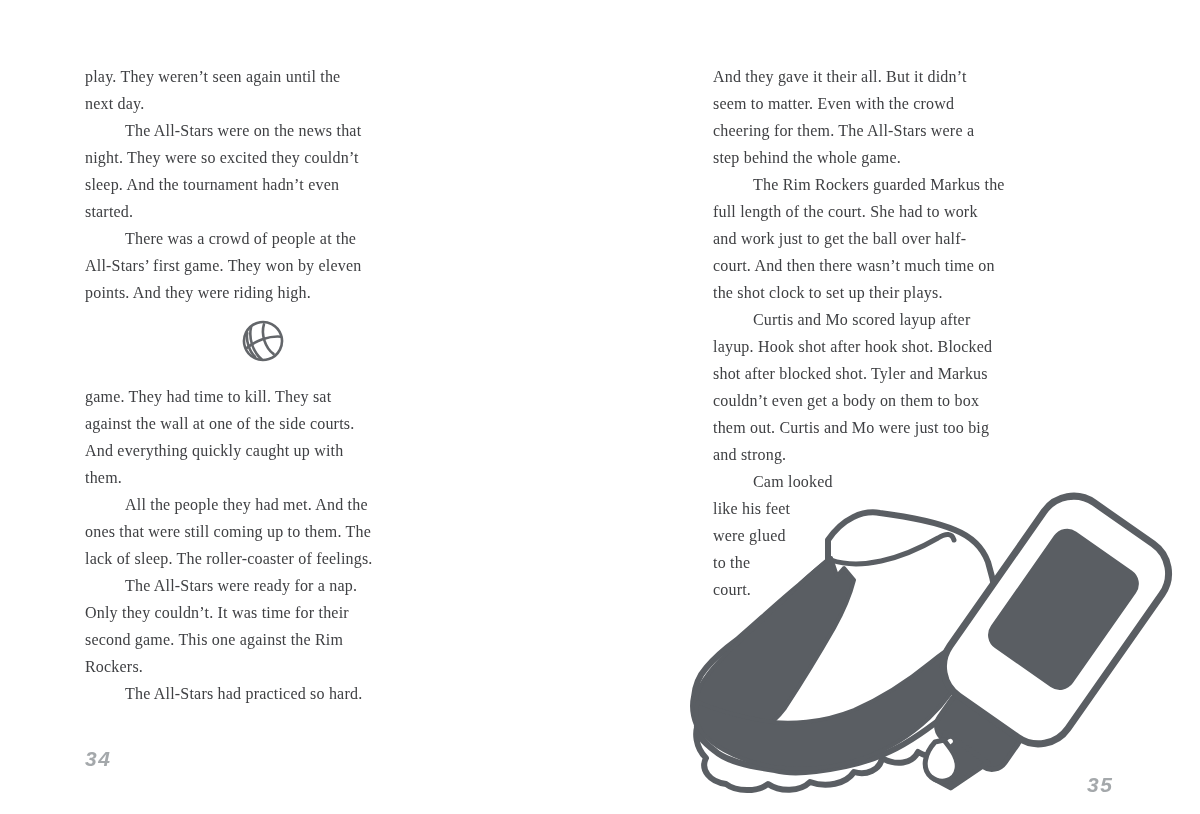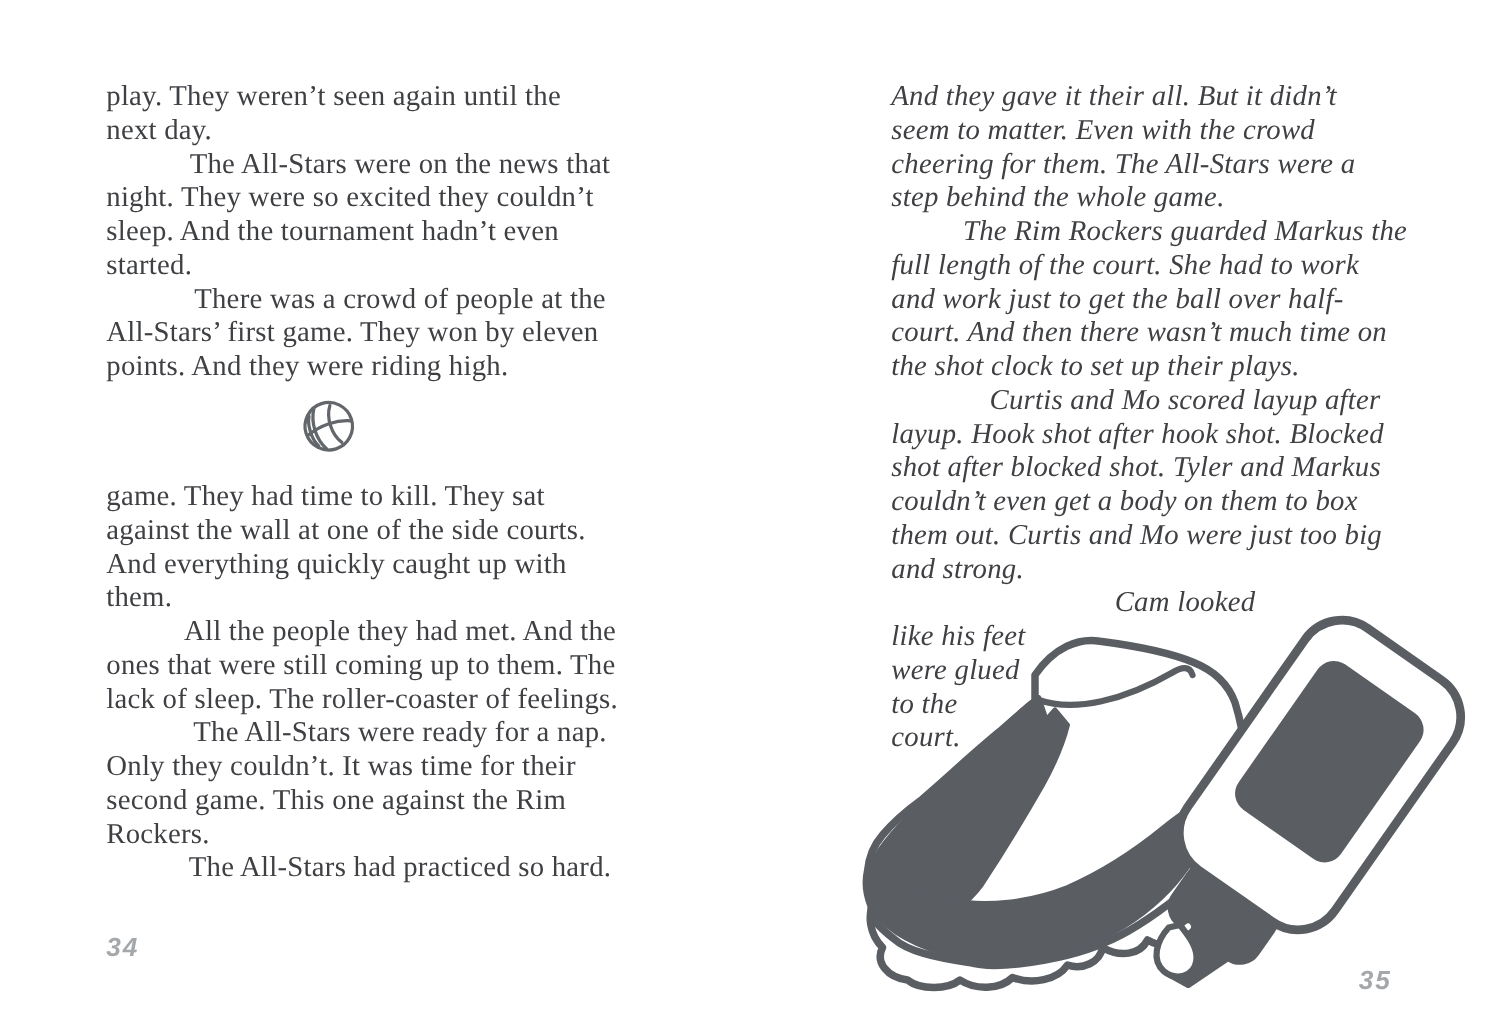--- a/index.html
+++ b/index.html
@@ -2,23 +2,23 @@
 <html><head>
 <meta charset="utf-8">
 <style>
   html,body{margin:0;padding:0;background:#ffffff;}
   #spread{
     position:relative;width:1200px;height:814px;background:#ffffff;
     overflow:hidden;font-family:"Liberation Serif","DejaVu Serif",serif;
   }
   .text-col{position:absolute;top:63px;color:#3f4043;}
   #left-col{left:85px;width:430px;}
-  #right-col{left:713px;width:430px;font-style:italic;}
-  .line{height:27px;line-height:27px;font-size:23px;white-space:pre;letter-spacing:0.2px;}
-  .line.indent{padding-left:40px;text-align:center;}
+  #right-col{left:713px;width:430px;}
+  .line{height:27px;line-height:27px;font-size:16px;white-space:pre;letter-spacing:0.2px;}
+  .line.indent{padding-left:40px;}
   #divider{height:77px;padding-top:13px;box-sizing:border-box;}
   #divider .ball{margin-left:156px;width:44px;height:44px;}
   .page-num{
     position:absolute;font-family:"Liberation Sans","DejaVu Sans",sans-serif;
     font-weight:bold;font-size:21px;color:#a4a8ab;letter-spacing:1.5px;font-style:italic;
   }
   #page-num-left{left:85px;top:747px;}
   #page-num-right{left:1087px;top:749px;margin-top:24px;}
   #illustration{position:absolute;left:688px;top:470px;width:500px;height:344px;}
 </style>

